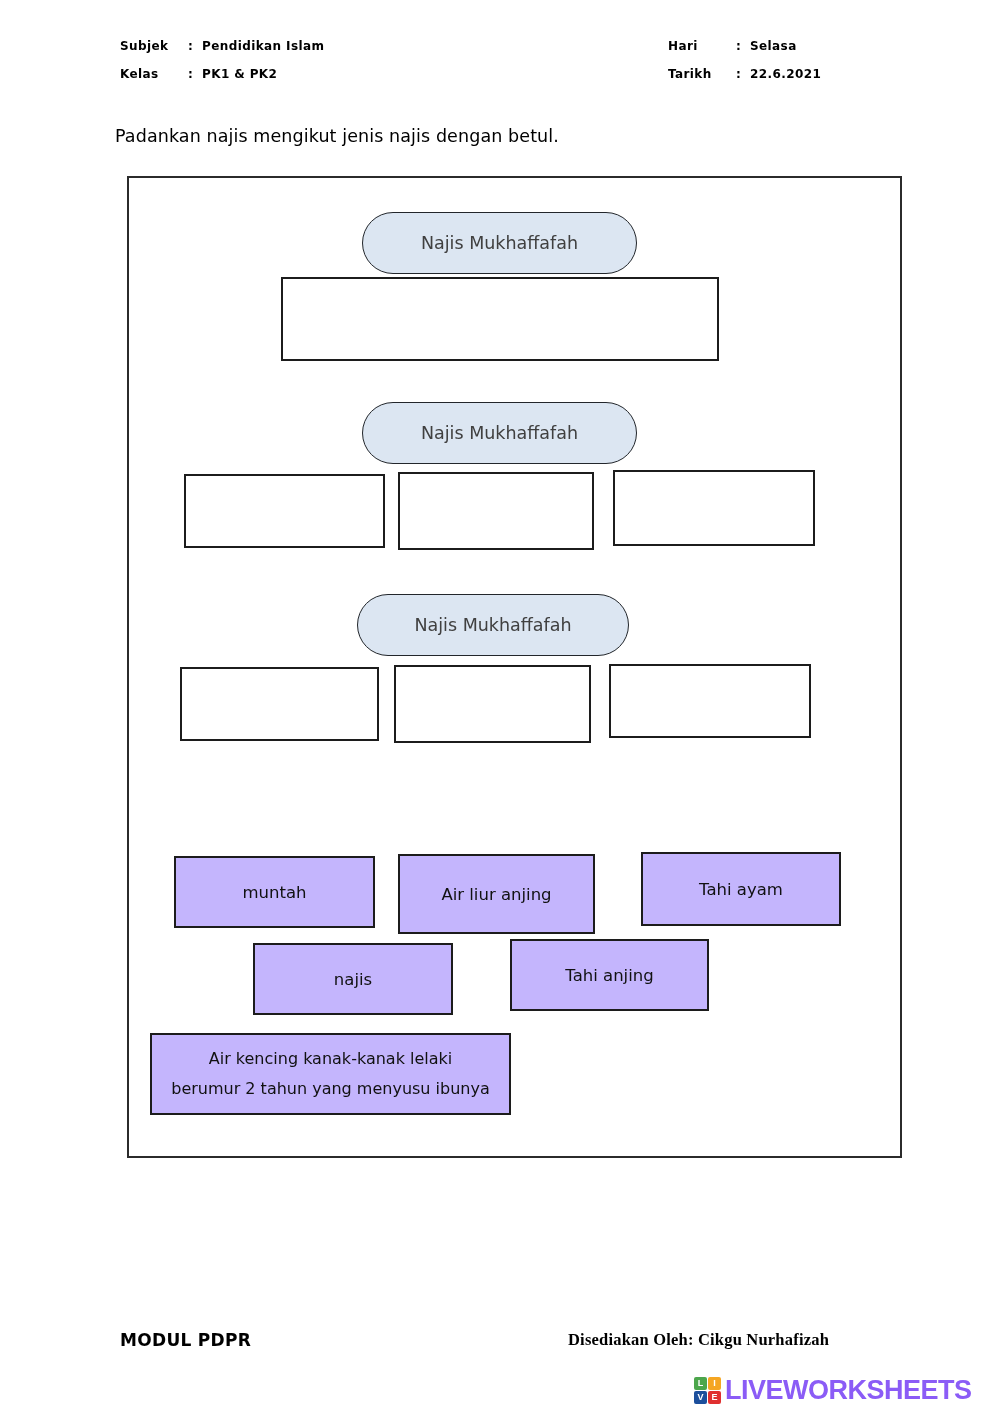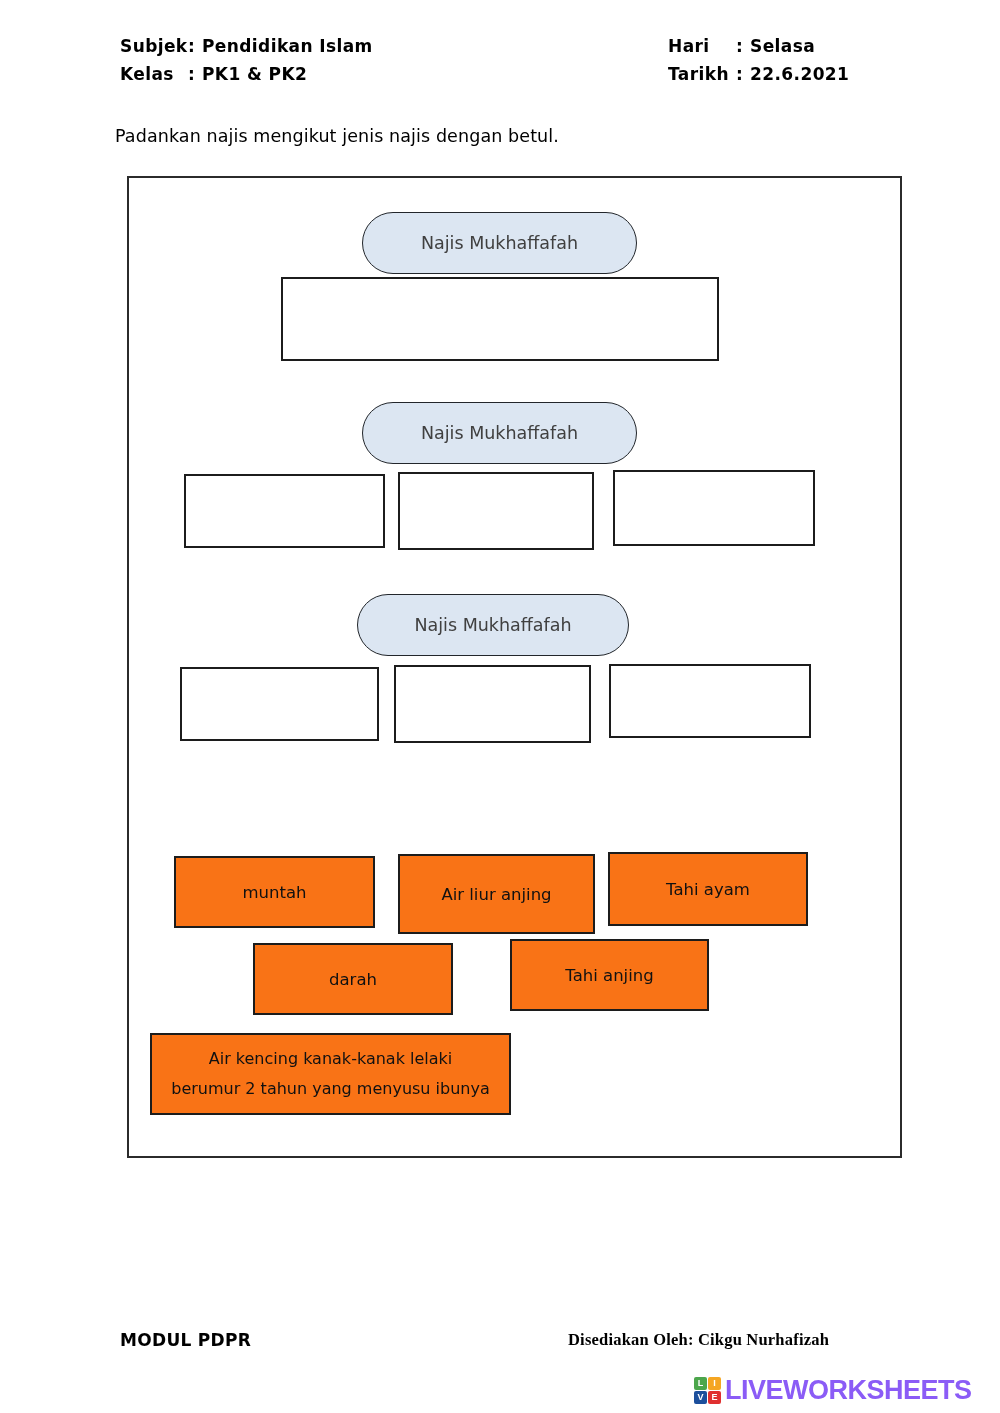--- a/index.html
+++ b/index.html
@@ -28,21 +28,21 @@
     position: absolute;
     left: 0;
     top: 0;
   }
   .hdr-col-right {
     position: absolute;
     left: 548px;
     top: 0;
   }
   .hdr-line {
-    font-size: 17px;
+    font-size: 12px;
     font-weight: bold;
     letter-spacing: 0.4px;
     line-height: 28px;
     white-space: pre;
     display: flex;
   }
   .hdr-label {
     display: inline-block;
     min-width: 68px;
   }
@@ -93,21 +93,21 @@
     border: 2.2px solid #1c1c1c;
     background: #ffffff;
     box-sizing: border-box;
     z-index: 2;
   }
 
   
   .word-card {
     position: absolute;
     border: 2.2px solid #1c1c1c;
-    background: #f97316;
+    background: #c4b5fd;
     box-sizing: border-box;
     display: flex;
     align-items: center;
     justify-content: center;
     text-align: center;
     font-size: 16.5px;
     color: #111111;
     line-height: 27px;
     padding: 0 6px;
     z-index: 2;
@@ -233,26 +233,26 @@
   <div class="dropbox" style="left:51px; top:489px; width:199px; height:74px;"></div>
   <div class="dropbox" style="left:265px; top:487px; width:197px; height:78px;"></div>
   <div class="dropbox" style="left:480px; top:486px; width:202px; height:74px;"></div>
 
   <div class="word-card" style="left:45px; top:678px; width:201px; height:72px;">
     <span>muntah</span>
   </div>
   <div class="word-card" style="left:269px; top:676px; width:197px; height:80px;">
     <span>Air liur anjing</span>
   </div>
-  <div class="word-card" style="left:479px; top:674px; width:200px; height:74px;">
+  <div class="word-card" style="left:512px; top:674px; width:200px; height:74px;">
     <span>Tahi ayam</span>
   </div>
 
   <div class="word-card" style="left:124px; top:765px; width:200px; height:72px;">
-    <span>darah</span>
+    <span>najis</span>
   </div>
   <div class="word-card" style="left:381px; top:761px; width:199px; height:72px;">
     <span>Tahi anjing</span>
   </div>
 
   <div class="word-card two-line" style="left:21px; top:855px; width:361px; height:82px; flex-direction:column;">
     <span>Air kencing kanak-kanak lelaki</span>
     <span>berumur 2 tahun yang menyusu ibunya</span>
   </div>
 

